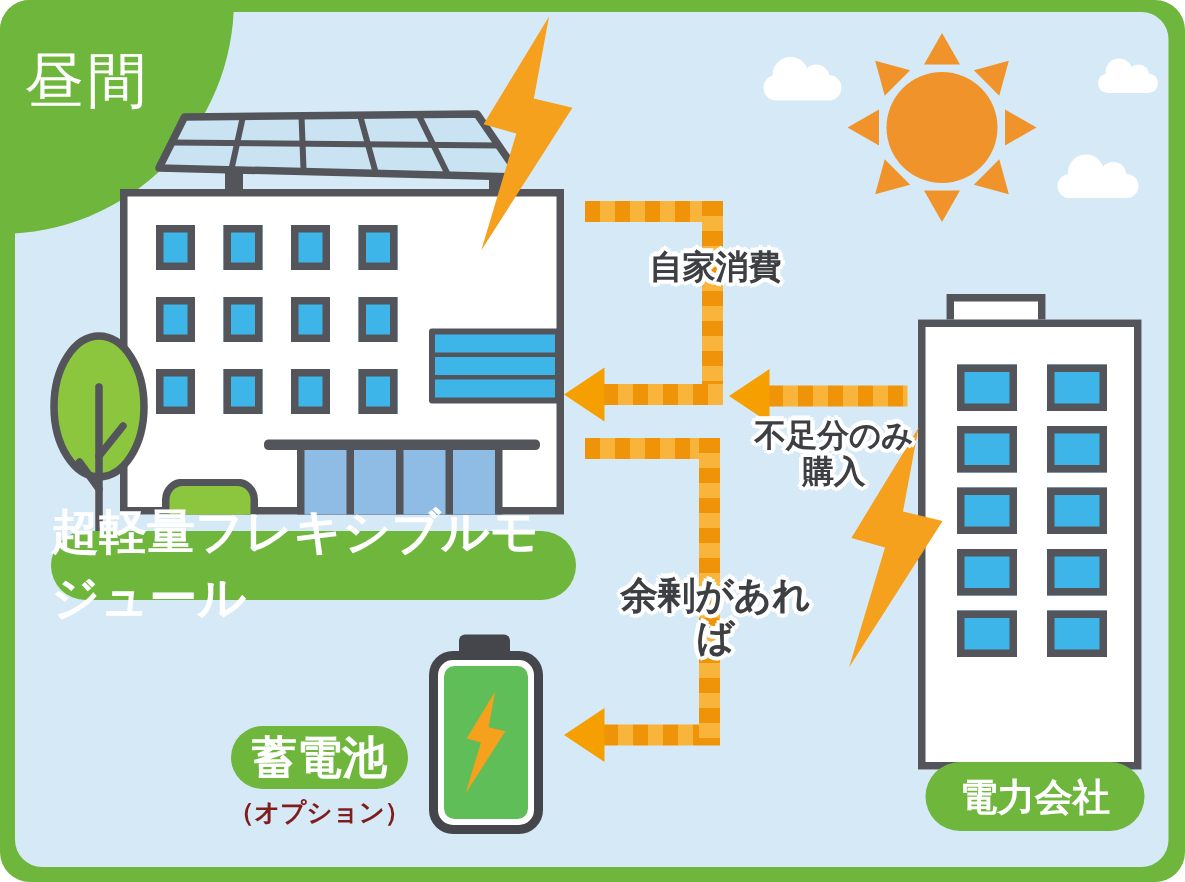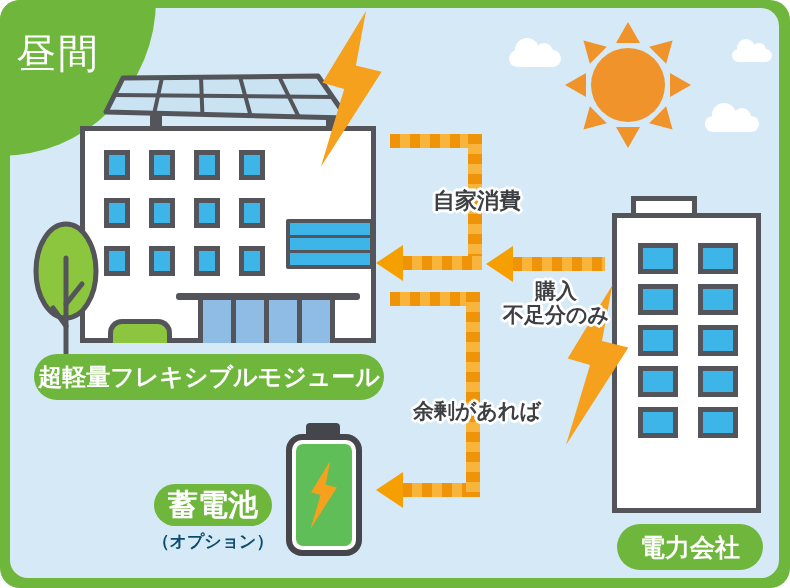--- a/index.html
+++ b/index.html
@@ -40,40 +40,40 @@
          background:#fff; border:5px solid #54555A; box-sizing:border-box;}
   .roofbox{position:absolute; left:631px; top:196px; width:66px; height:24px;
            background:#fff; border:5px solid #54555A; box-sizing:border-box;}
   .winsB{position:absolute; left:638px; top:243px; display:grid;
          grid-template-columns:40px 40px; grid-template-rows:repeat(5,31px);
          column-gap:20px; row-gap:10px;}
   .winB{width:40px; height:31px; background:#3EB5E9; border:5px solid #54555A; box-sizing:border-box;}
   
   .pill{position:absolute; background:#6FB63C; color:#fff; font-weight:bold;
         border-radius:999px; display:flex; align-items:center; justify-content:center;}
-  .pill-module{left:34px; top:354px; width:350px; height:46px; font-size:24px;}
+  .pill-module{left:34px; top:354px; width:350px; height:46px; font-size:32px;}
   .pill-battery{left:154px; top:484px; width:118px; height:42px; font-size:30px;}
-  .pill-power{left:617px; top:508px; width:146px; height:46px; font-size:25px;margin-top:16px;}
+  .pill-power{left:617px; top:508px; width:146px; height:46px; font-size:25px;}
   .option-note{position:absolute; left:140px; top:530px; width:146px; text-align:center;
-               font-size:17px; font-weight:600; color:#0c4a6e;}
+               font-size:17px; font-weight:600; color:#7f1d1d;}
   
   .band-h{position:absolute; height:14px;
           background:repeating-linear-gradient(90deg,#EF9409 0 10px,#F8B43B 10px 20px);}
   .band-v{position:absolute; width:14px;
           background:repeating-linear-gradient(180deg,#EF9409 0 10px,#F8B43B 10px 20px);}
   .head-left{position:absolute; width:0; height:0;
              border-top:18px solid transparent; border-bottom:18px solid transparent;
              border-right:27px solid #F59F00;}
   
   .flow-label{position:absolute; font-weight:bold; color:#3E3F43; text-align:center; line-height:1.12;
       text-shadow:-2px -2px 0 #fff,2px -2px 0 #fff,-2px 2px 0 #fff,2px 2px 0 #fff,
                   0 -3px 0 #fff,0 3px 0 #fff,-3px 0 0 #fff,3px 0 0 #fff;}
-  .lbl-self{left:429px; top:189px; width:96px; font-size:22px;}
+  .lbl-self{left:429px; top:166px; width:96px; font-size:22px;}
   .lbl-purchase{left:494px; top:279px; width:124px; font-size:21px;}
-  .lbl-surplus{left:406px; top:383px; width:142px; font-size:21px;margin-top:16px;}
+  .lbl-surplus{left:406px; top:383px; width:142px; font-size:25px;}
   
   .bat-terminal{position:absolute; left:306px; top:423px; width:34px; height:16px;
                 background:#45464B; border-radius:4px;}
   .bat-outer{position:absolute; left:286px; top:434px; width:76px; height:122px;
              background:#45464B; border-radius:16px;}
   .bat-white{position:absolute; left:6px; top:6px; width:64px; height:110px;
              background:#fff; border-radius:10px;}
   .bat-green{position:absolute; left:10px; top:10px; width:56px; height:102px;
              background:#5FBE58; border-radius:7px;}
   .svg-abs{position:absolute;}
@@ -215,22 +215,22 @@
 
   <div class="band-h" style="left:390px;top:292px;width:90px;"></div>
   <div class="band-v" style="left:466px;top:292px;height:205px;"></div>
   <div class="band-h" style="left:402px;top:483px;width:64px;"></div>
   <div class="head-left" style="left:376px;top:472px;"></div>
 
   <div class="flow-label lbl-self">
     <span>自家消費</span>
   </div>
   <div class="flow-label lbl-purchase">
+    <div>不足分のみ</div>
     <div>購入</div>
-    <div>不足分のみ</div>
   </div>
   <div class="flow-label lbl-surplus">
     <div>余剰があれば</div>
   </div>
 
   <div class="bat-terminal"></div>
   <div class="bat-outer">
     <div class="bat-white">
       <div class="bat-green" style="left:4px;top:4px;">
         <svg style="position:absolute;left:11px;top:13px;" width="34" height="76" viewBox="0 0 100 200">

